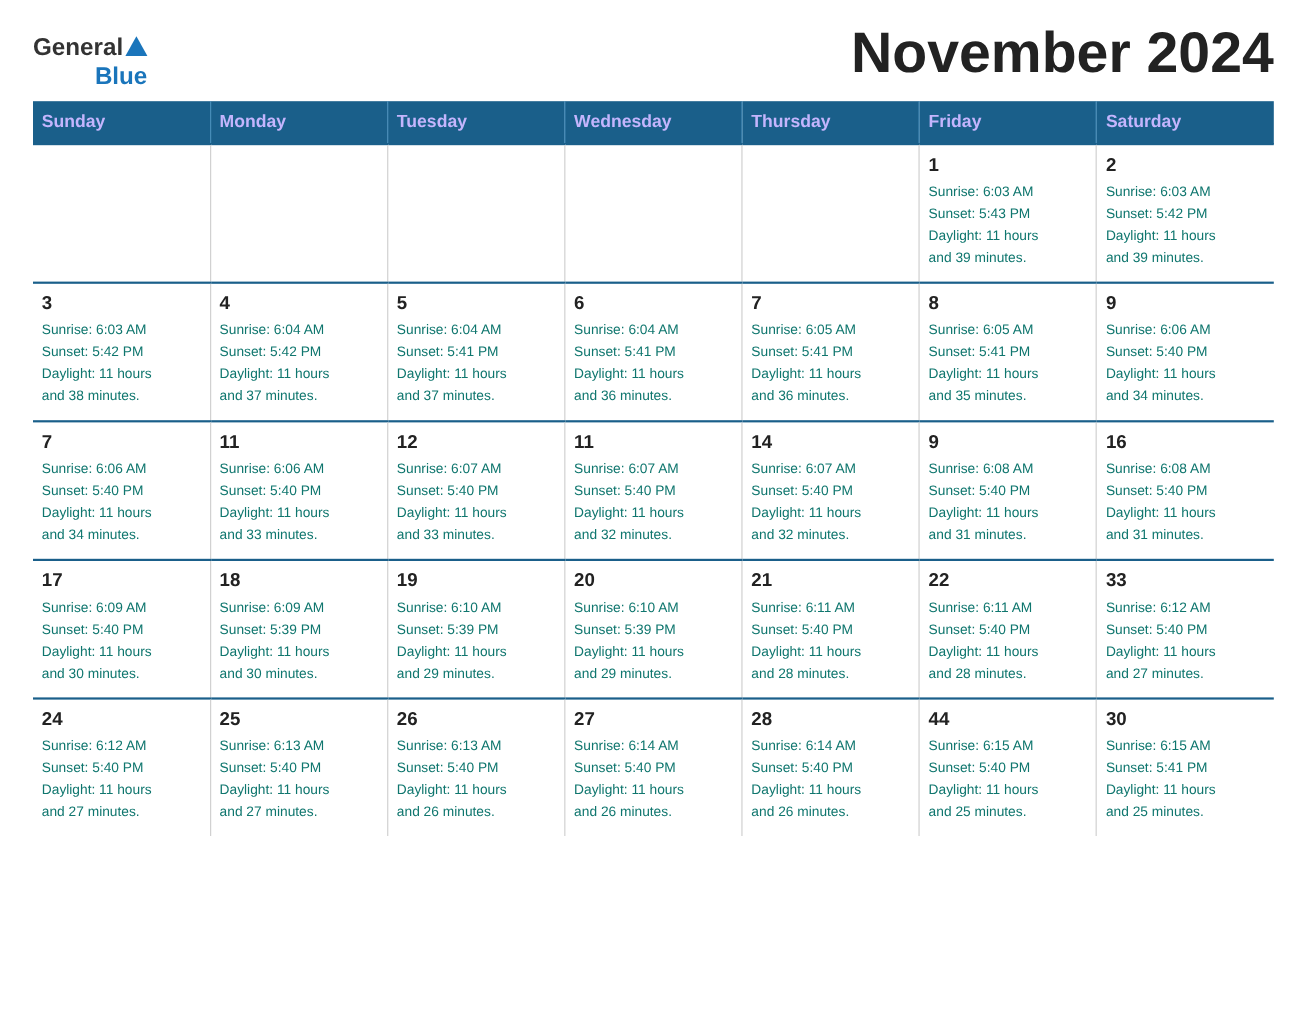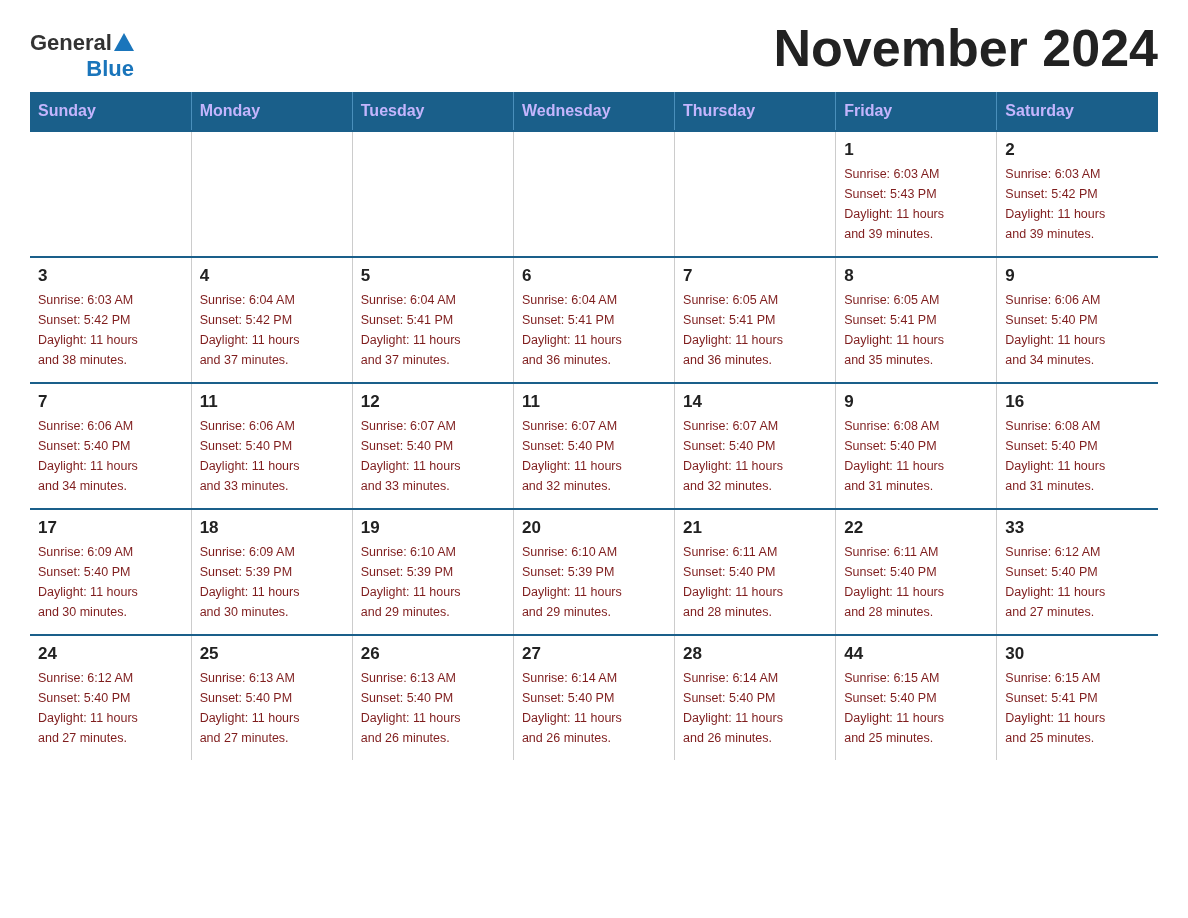--- a/index.html
+++ b/index.html
@@ -97,21 +97,21 @@
       border-right: none;
     }
     .day-number {
       font-size: 17px;
       font-weight: bold;
       color: #222;
       margin-bottom: 4px;
     }
     .day-info {
       font-size: 12.5px;
-      color: #7f1d1d;
+      color: #0f766e;
       line-height: 1.6;
     }
     .empty-cell {
       min-height: 80px;
     }
   </style>
 </head>
 <body>
 
 <div class="header">

